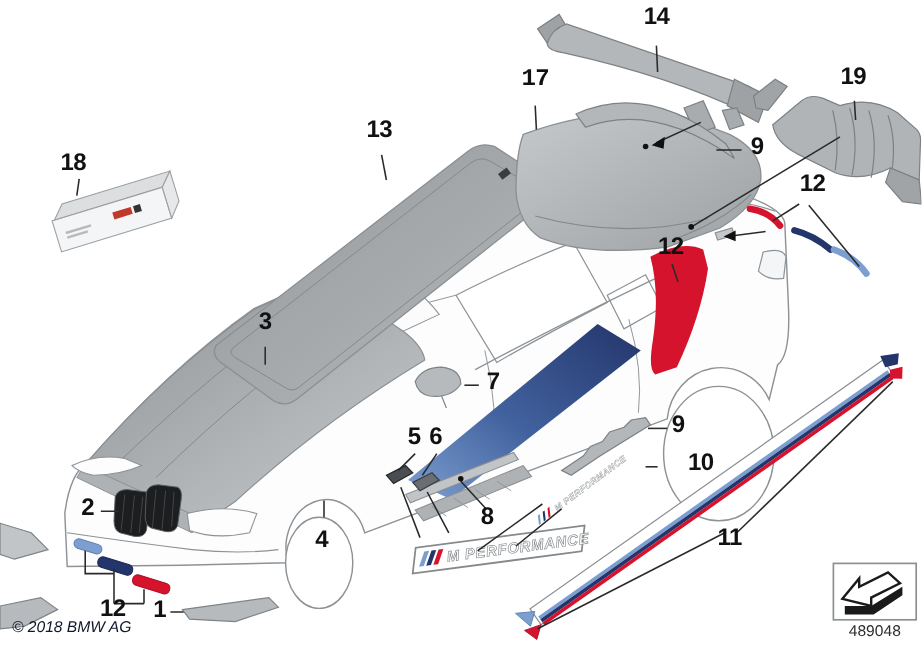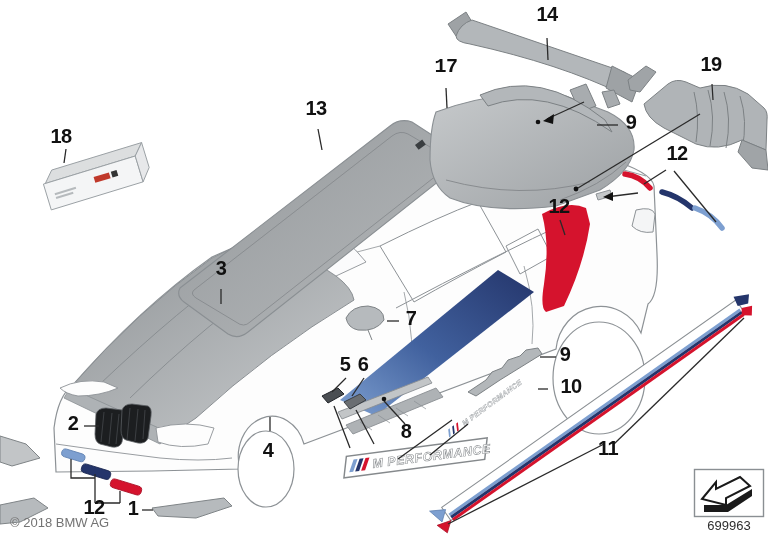--- a/index.html
+++ b/index.html
@@ -1,21 +1,21 @@
 <!DOCTYPE html>
 <html><head>
 <meta charset="utf-8">
 <style>
   html,body{margin:0;padding:0;background:#fff;}
   .stage{position:relative;width:768px;height:538px;background:#ffffff;overflow:hidden;
          font-family:"Liberation Sans", sans-serif;}
   .stage svg{position:absolute;left:0;top:0;}
   .co{position:absolute;transform:translateX(-50%);font-weight:700;font-size:20px;
       color:#111;letter-spacing:-0.5px;line-height:1;cursor:default;}
-  .copyright{position:absolute;left:10px;top:515px;font-size:13px;color:#737373;}
+  .copyright{position:absolute;left:10px;top:515px;font-size:13px;color:#0f172a;font-style:italic;}
   .diagnum{position:absolute;left:694px;top:518px;width:70px;text-align:center;
            font-size:13px;color:#2e2e2e;}
 </style>
 </head>
 <body>
 
 <div class="stage">
 
 <svg width="768" height="538" viewBox="0 0 768 538">
   <defs>
@@ -247,24 +247,24 @@
 <div class="co" style="left:316px;top:98px;">13</div>
 <div class="co" style="left:631px;top:112px;">9</div>
 <div class="co" style="left:61px;top:126px;">18</div>
 <div class="co" style="left:677px;top:143px;">12</div>
 <div class="co" style="left:559px;top:196px;">12</div>
 <div class="co" style="left:221px;top:258px;">3</div>
 <div class="co" style="left:411px;top:308px;">7</div>
 <div class="co" style="left:345px;top:354px;">5</div>
 <div class="co" style="left:363px;top:354px;">6</div>
 <div class="co" style="left:565px;top:344px;">9</div>
-<div class="co" style="left:571px;top:376px;">10</div>
+<div class="co" style="left:584px;top:376px;">10</div>
 <div class="co" style="left:73px;top:413px;">2</div>
 <div class="co" style="left:268px;top:440px;">4</div>
 <div class="co" style="left:406px;top:421px;">8</div>
 <div class="co" style="left:608px;top:438px;text-align:center;">11</div>
 <div class="co" style="left:94px;top:497px;">12</div>
 <div class="co" style="left:133px;top:498px;">1</div>
 
 <div class="copyright">© 2018 BMW AG</div>
-<div class="diagnum">699963</div>
+<div class="diagnum">489048</div>
 
 </div>
 
 </body></html>

